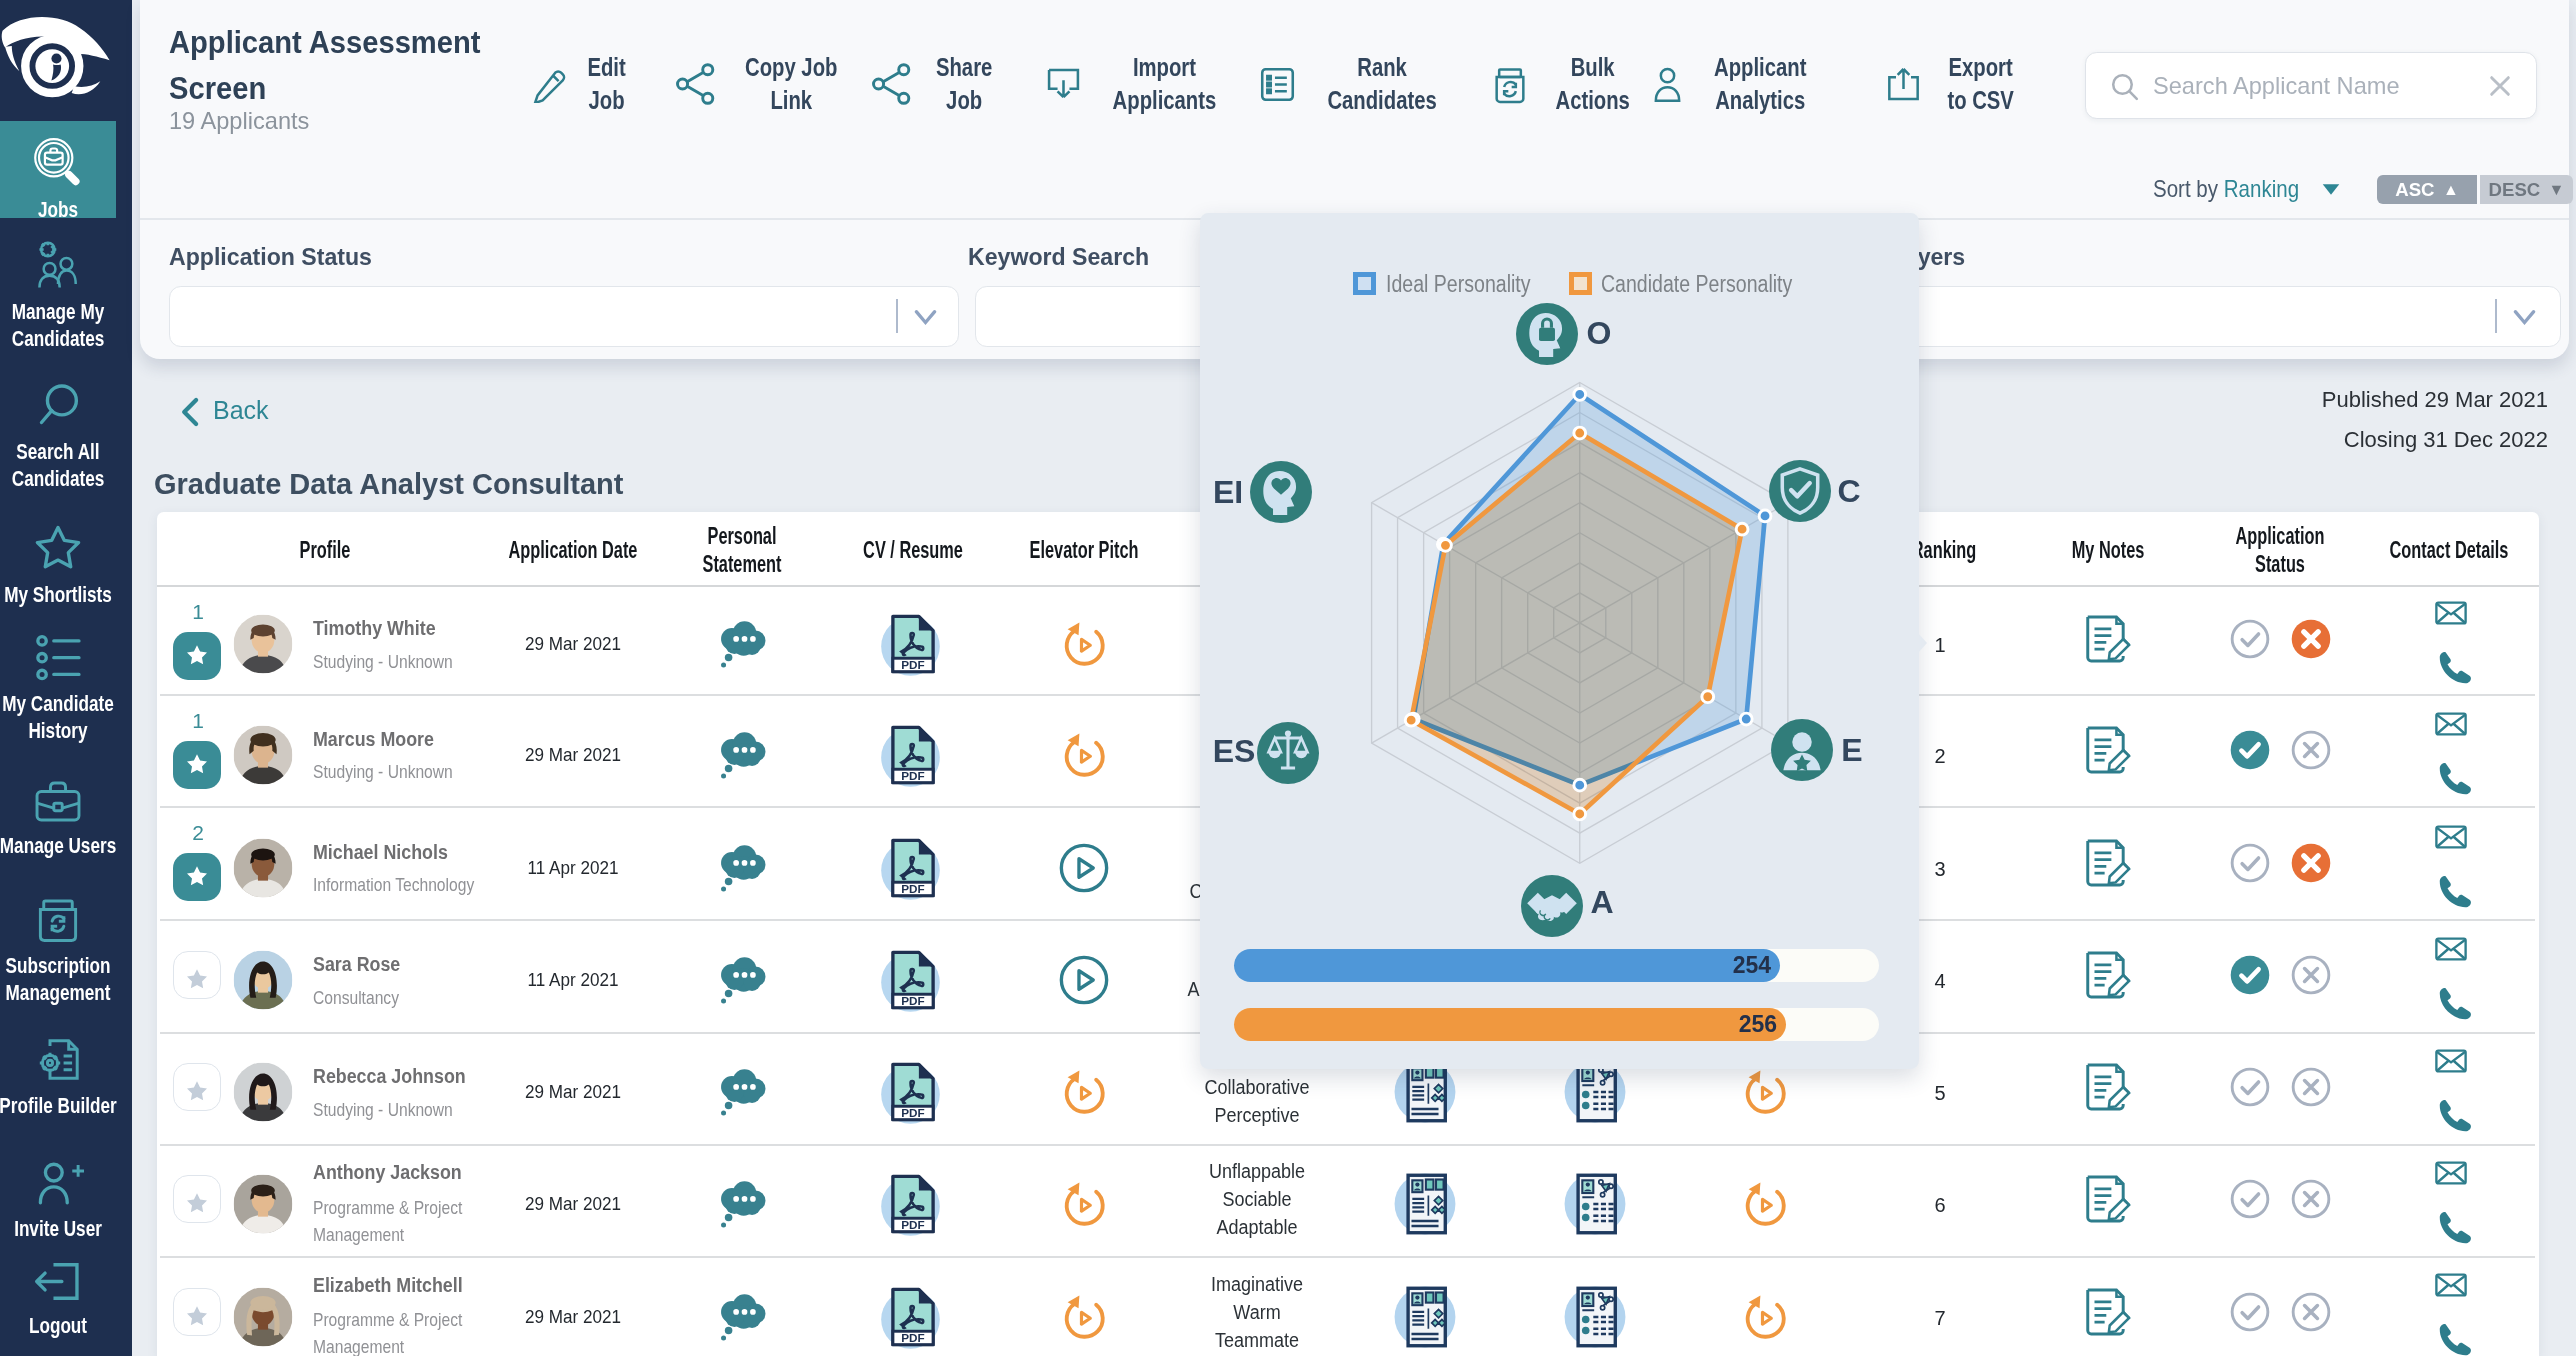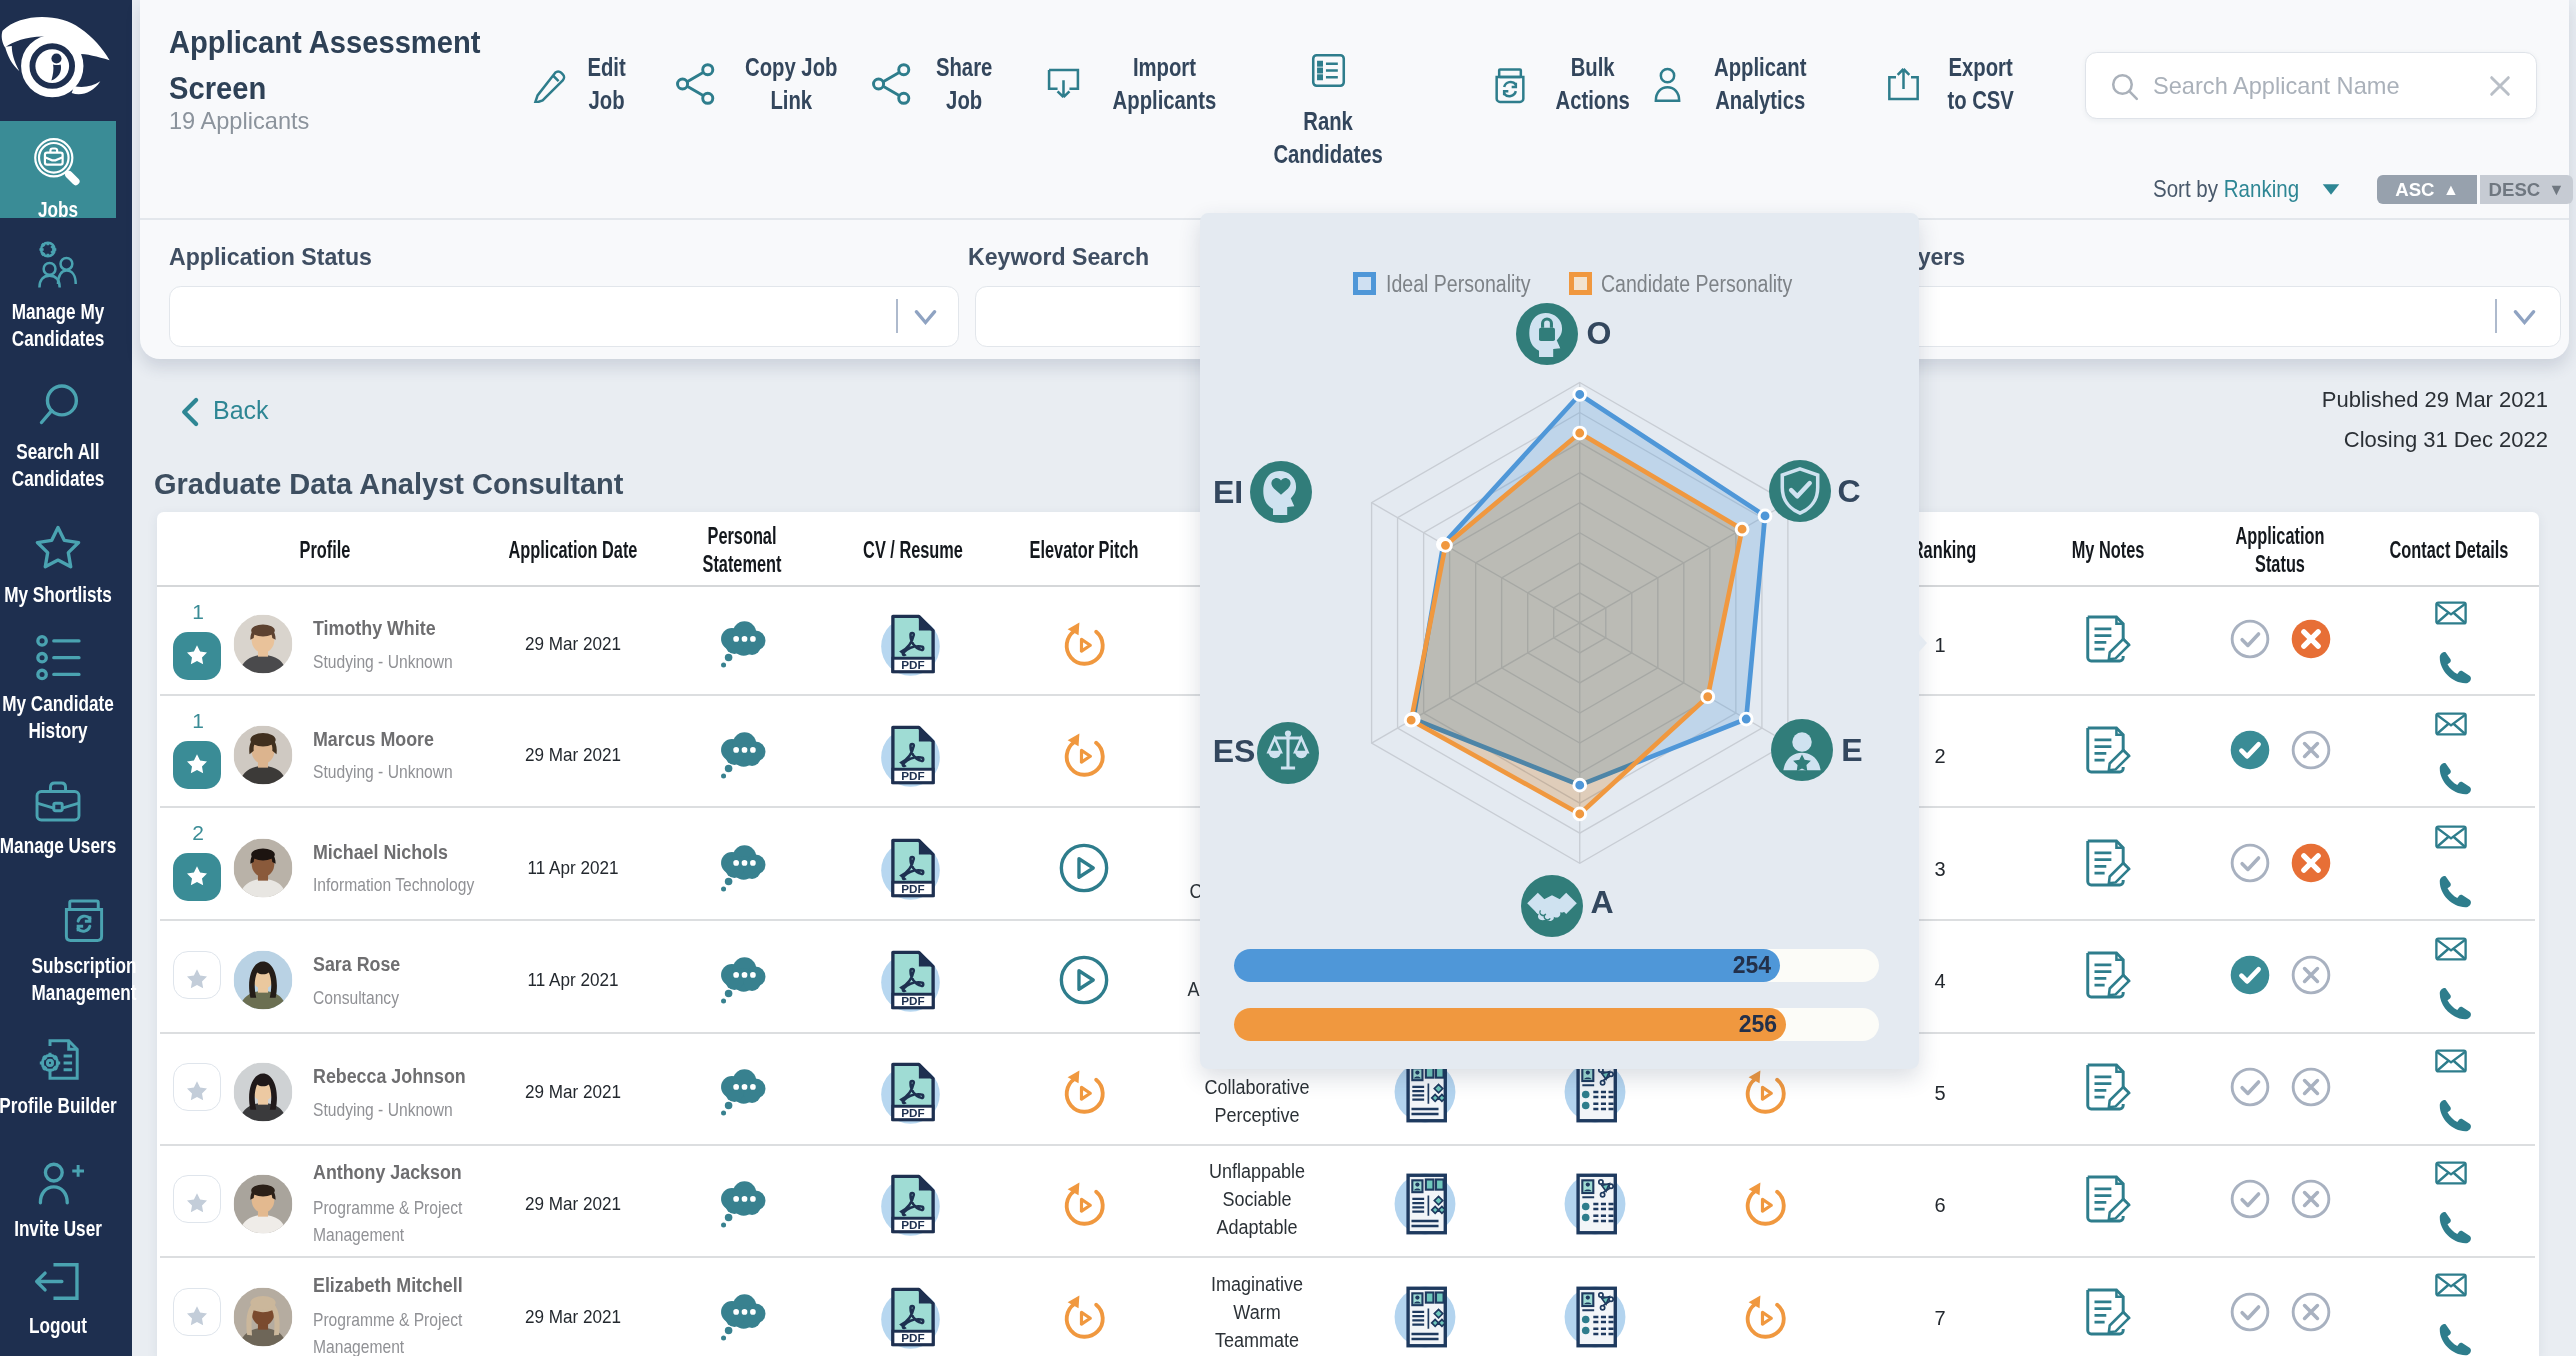--- a/index.html
+++ b/index.html
@@ -101,21 +101,21 @@
 <path d="M26,8 h30 M26,28 h30 M26,48 h30" stroke-linecap="round"></path>
 </svg>
 <span class="nlab">My Candidate<br>History</span></div>
 <div class="nav" style="top:778px;">
 <svg width="52" height="47" viewBox="0 0 62 56" fill="none" stroke="#4aa3b1" stroke-width="3.5">
 <rect x="6" y="16" width="50" height="34" rx="5"></rect>
 <path d="M22,16 v-5 c0,-3 2,-5 5,-5 h8 c3,0 5,2 5,5 v5 M6,30 l20,6 M56,30 l-20,6"></path>
 <rect x="26" y="30" width="10" height="9" rx="2"></rect>
 </svg>
 <span class="nlab">Manage Users</span></div>
-<div class="nav" style="top:894px;margin-left:26px;">
+<div class="nav" style="top:894px;">
 <svg width="52" height="51" viewBox="0 0 62 60" fill="none" stroke="#4aa3b1" stroke-width="3.5">
 <path d="M10,18 h42 v32 c0,3-2,5-5,5 h-32 c-3,0-5,-2-5,-5 Z"></path>
 <rect x="14" y="8" width="34" height="10" rx="2"></rect>
 <path d="M24,32 a8,8 0 0 1 14,-3 M38,38 a8,8 0 0 1 -14,3" stroke-linecap="round"></path>
 <path d="M38,26 v6 h-6 M24,44 v-6 h6"></path>
 </svg>
 <span class="nlab">Subscription<br>Management</span></div>
 <div class="nav" style="top:1034px;">
 <svg width="51" height="51" viewBox="0 0 60 60" fill="none" stroke="#4aa3b1" stroke-width="3.5">
 <path d="M20,14 v-6 h22 l10,10 v34 h-32 v-6"></path>
@@ -169,21 +169,21 @@
       </svg>
 <div class="tbl">Share<br>Job</div>
     </div>
 <div class="tbi" style="left:1044px;top:51px;">
 <svg width="39" height="39" viewBox="0 0 46 46" fill="none" stroke="#2e7d8c" stroke-width="3">
         <path d="M6,6 h34 v22 h-10 M6,6 v22 h10"></path>
         <path d="M23,18 v20 M23,38 l-7,-7 M23,38 l7,-7"></path>
       </svg>
 <div class="tbl">Import<br>Applicants</div>
     </div>
-<div class="tbi" style="left:1258px;top:51px;flex-direction:column;">
+<div class="tbi" style="left:1258px;top:51px;">
 <svg width="39" height="39" viewBox="0 0 46 46" fill="none" stroke="#2e7d8c" stroke-width="3">
         <rect x="5" y="5" width="36" height="36" rx="4"></rect>
         <path d="M20,15 h14 M20,23 h14 M20,31 h14"></path>
         <rect x="11" y="13" width="4" height="4" fill="#2e7d8c"></rect>
         <rect x="11" y="21" width="4" height="4" fill="#2e7d8c"></rect>
         <rect x="11" y="29" width="4" height="4" fill="#2e7d8c"></rect>
       </svg>
 <div class="tbl">Rank<br>Candidates</div>
     </div>
 <div class="tbi" style="left:1490px;top:51px;">

